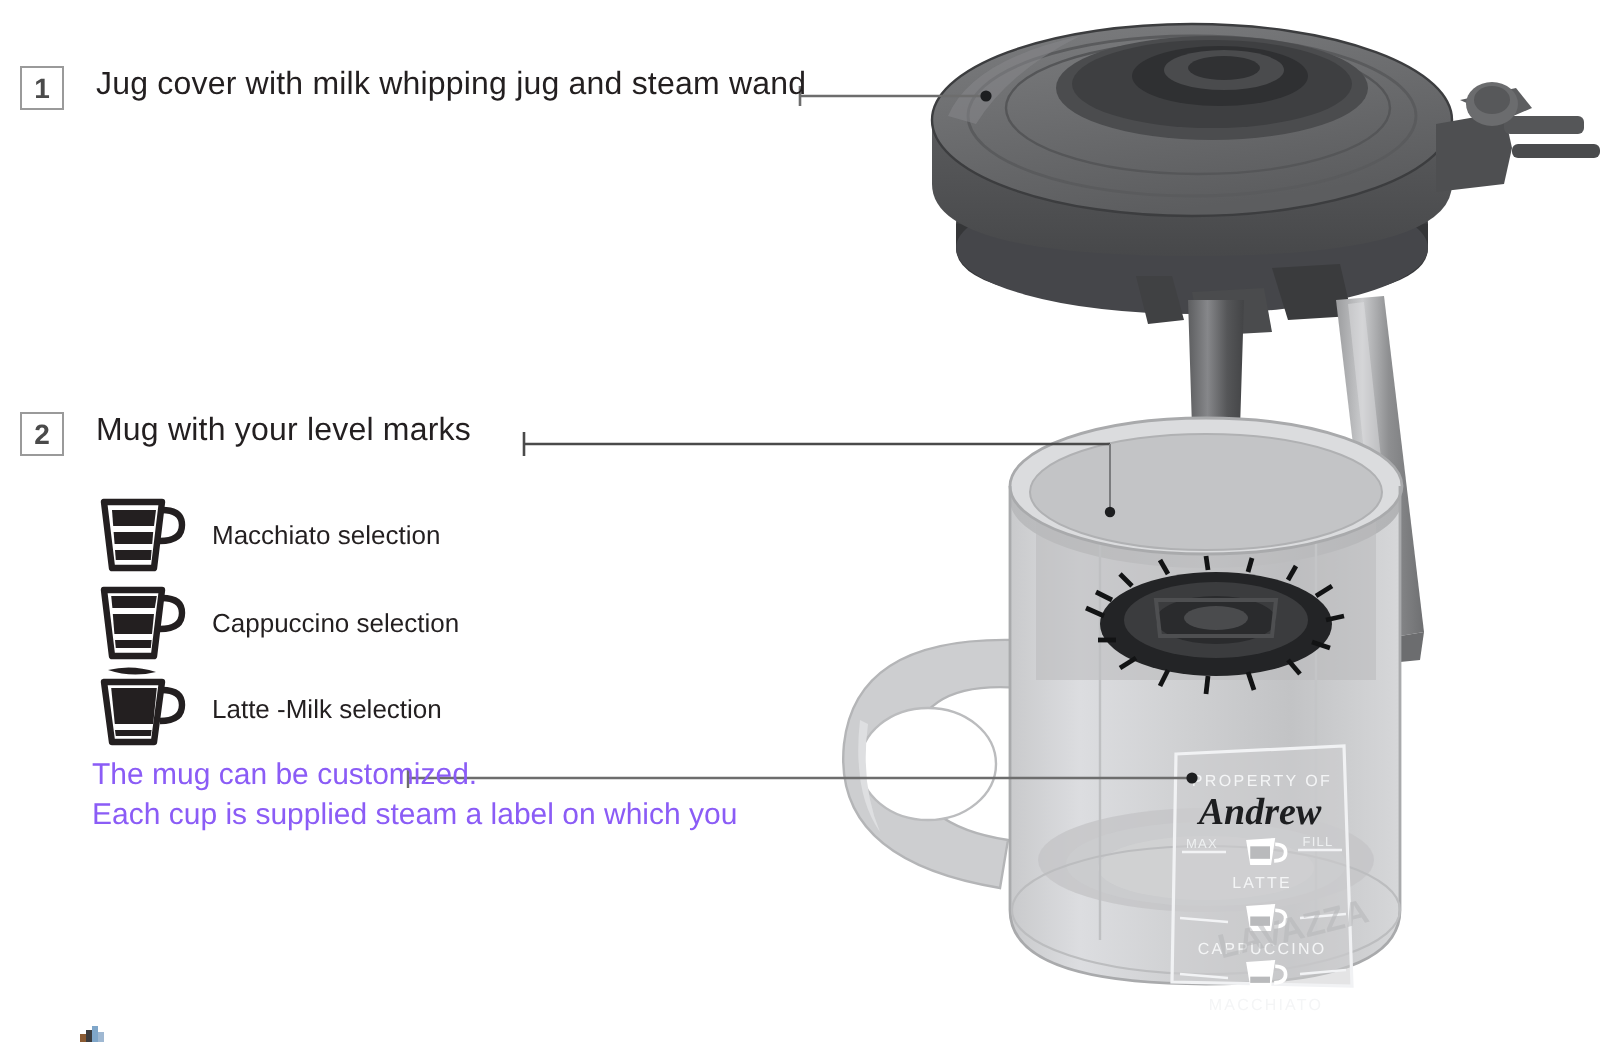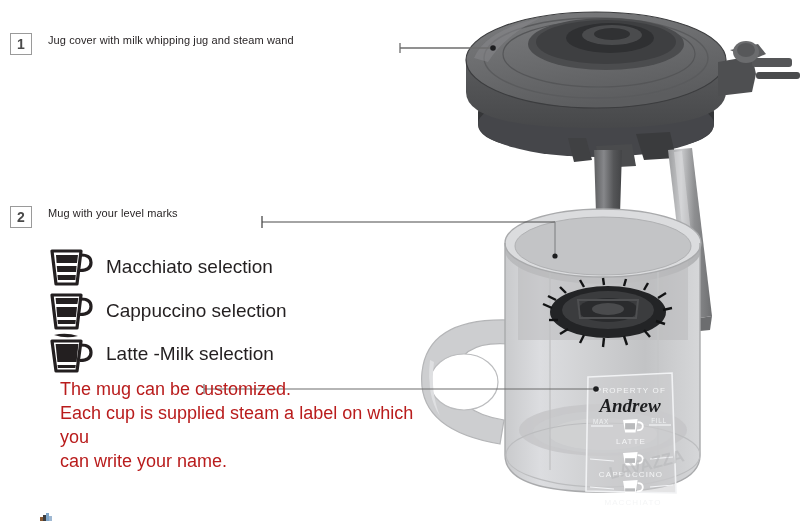--- a/index.html
+++ b/index.html
@@ -19,52 +19,52 @@
     width:22px;height:22px;flex:0 0 22px;
     border:1.5px solid #9a9a9a;
     background:#fff;
     display:flex;align-items:center;justify-content:center;
     font-size:14px;font-weight:700;color:#4a4a4a;
     line-height:1;
     box-sizing:border-box;
   }
   .calloutText{
     margin-left:16px;
-    font-size:11px;
+    font-size:16px;
     line-height:1.28;
     color:#231f20;
     letter-spacing:.1px;
   }
   #callout1{left:10px;top:33px;width:400px;}
   #callout1 .calloutText{width:365px;text-align:justify;}
   #callout2{left:10px;top:206px;width:300px;}
 
   
   .legendRow{
     position:absolute;
     display:flex;align-items:center;
     left:48px;
   }
   .legendLabel{
     margin-left:12px;
-    font-size:19px;
+    font-size:13px;
     color:#231f20;
     white-space:nowrap;
     text-align:right;
   }
   #row-macchiato{top:246px;}
   #row-cappuccino{top:290px;}
   #row-latte{top:333px;}
   .cupIcon{width:46px;height:42px;display:block;}
 
   
   #customText{
-    position:absolute;left:60px;top:378px;
-    font-size:18px;line-height:1.33;
-    color:#b91c1c;width:370px;
+    position:absolute;left:46px;top:378px;
+    font-size:15px;line-height:1.33;
+    color:#8b5cf6;width:370px;
   }
   #customText span{display:block;}
   svg.leaderSvg{position:absolute;left:0;top:0;overflow:visible;}
 
   
   #artwork{position:absolute;left:400px;top:0;width:406px;height:458px;}
 
   #cornerArtifact{
     position:absolute;left:40px;top:512px;width:12px;height:9px;
   }
@@ -330,21 +330,20 @@
       <path d="M33,12 q10,0 10,7.5 q0,8 -11,8" fill="none" stroke="#231f20" stroke-width="3.2"></path>
       <path d="M7.6,11 L30.4,11 L28.6,29 L9.4,29 Z" fill="#231f20"></path>
       <path d="M9.5,32 L27.8,32 L27.4,35 L9.9,35 Z" fill="#231f20"></path>
     </svg>
     <div class="legendLabel">Latte -Milk selection</div>
   </div>
 
   <div id="customText">
     <span>The mug can be customized.</span>
     <span>Each cup is supplied steam a label on which you</span>
-    <span>can write your name.</span>
   </div>
 
   <svg id="cornerArtifact" viewBox="0 0 12 9">
     <rect x="0" y="5" width="3" height="4" fill="#8a5a32"></rect>
     <rect x="3" y="3" width="3" height="6" fill="#3d3d3f"></rect>
     <rect x="6" y="1" width="3" height="8" fill="#7fa6c9"></rect>
     <rect x="9" y="4" width="3" height="5" fill="#9fb8d2"></rect>
   </svg>
 
 </div>

